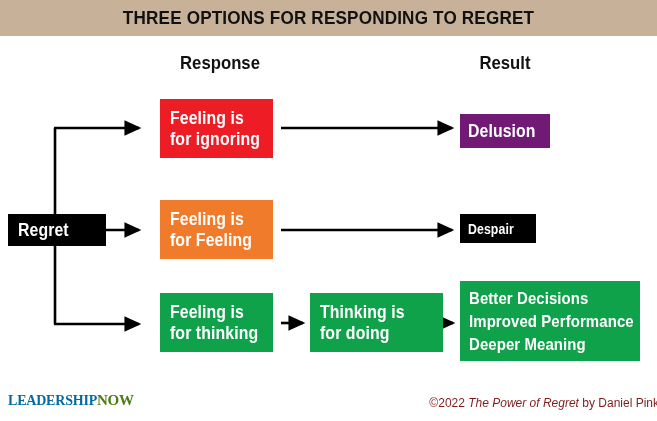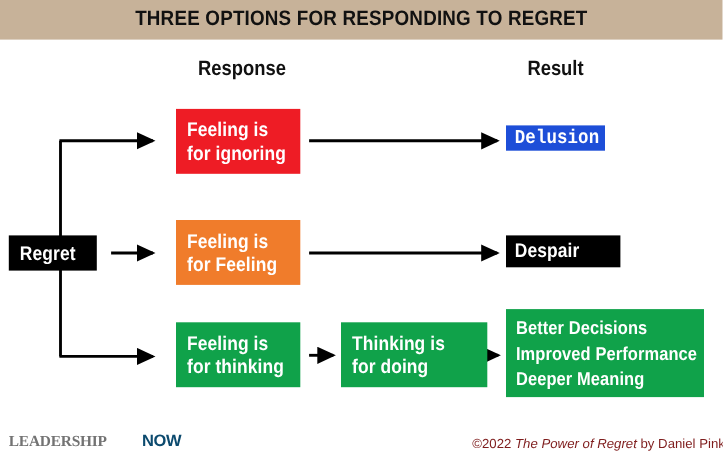--- a/index.html
+++ b/index.html
@@ -71,60 +71,59 @@
   .box .line {
     display: block;
     white-space: nowrap;
     transform: scaleX(0.88);
     transform-origin: left center;
   }
 
   
   #box-regret {
     left: 8px; top: 214px;
-    width: 80px; height: 32px;
+    width: 98px; height: 32px;
     background: #000000;
     padding-left: 10px;
     font-size: 18px;
   }
 
   
   #box-ignoring {
     left: 160px; top: 99px;
     width: 113px; height: 59px;
     background: #ee1c25;
     padding-left: 10px;
     font-size: 18px;
     line-height: 21px;
   }
   
   #box-delusion {
     left: 460px; top: 114px;
-    width: 90px; height: 23px;
-    background: #1d4ed8;
+    width: 90px; height: 34px;
+    background: #701a75;
     padding-left: 8px;
     font-size: 18px;
-    font-family: Liberation Mono, monospace;
   }
 
   
   #box-feeling {
     left: 160px; top: 200px;
     width: 113px; height: 59px;
     background: #f07c2b;
     padding-left: 10px;
     font-size: 18px;
     line-height: 21px;
   }
   #box-despair {
     left: 460px; top: 214px;
-    width: 104px; height: 29px;
+    width: 76px; height: 29px;
     background: #000000;
     padding-left: 8px;
-    font-size: 18px;
+    font-size: 14px;
   }
 
   
   #box-thinking {
     left: 160px; top: 293px;
     width: 113px; height: 59px;
     background: #10a24a;
     padding-left: 10px;
     font-size: 18px;
     line-height: 21px;
@@ -157,28 +156,27 @@
   
   #logo {
     position: absolute;
     left: 8px; top: 392px;
     white-space: nowrap;
     font-family: "Liberation Serif", serif;
     font-weight: bold;
     font-size: 14px;
     letter-spacing: -0.2px;
   }
-  #logo .lead { color: #737373; text-align: center; }
+  #logo .lead { color: #0369a1; text-align: center; }
   #logo .now {
-    color: #0c4a6e;
-    font-family: Liberation Sans, sans-serif;
+    color: #4d7c0f;
+    font-family: Liberation Serif, serif;
     font-weight: bold;
     font-size: 15px;
     letter-spacing: -0.3px;
-    margin-left: 32px;
   }
   #credit {
     position: absolute;
     right: 10px; top: 396px;
     font-family: "Liberation Sans", sans-serif;
     font-size: 12px;
     color: #7f1d1d;
     white-space: nowrap;
   }
   #credit .title { font-style: italic; }

